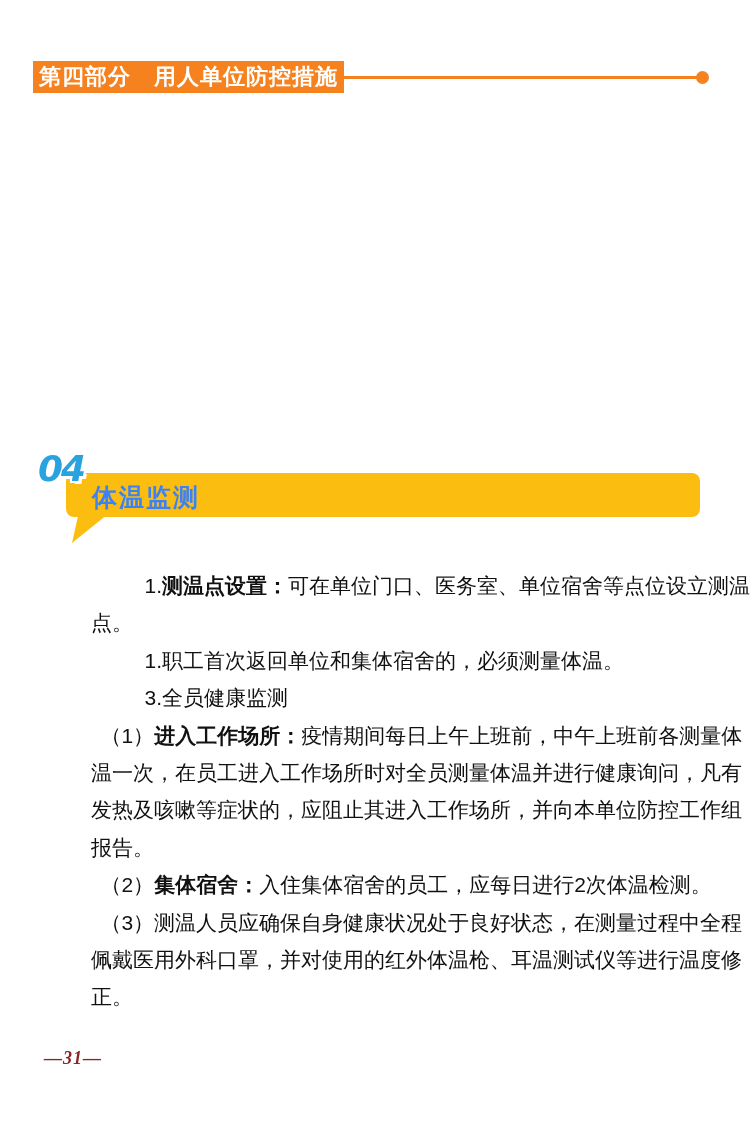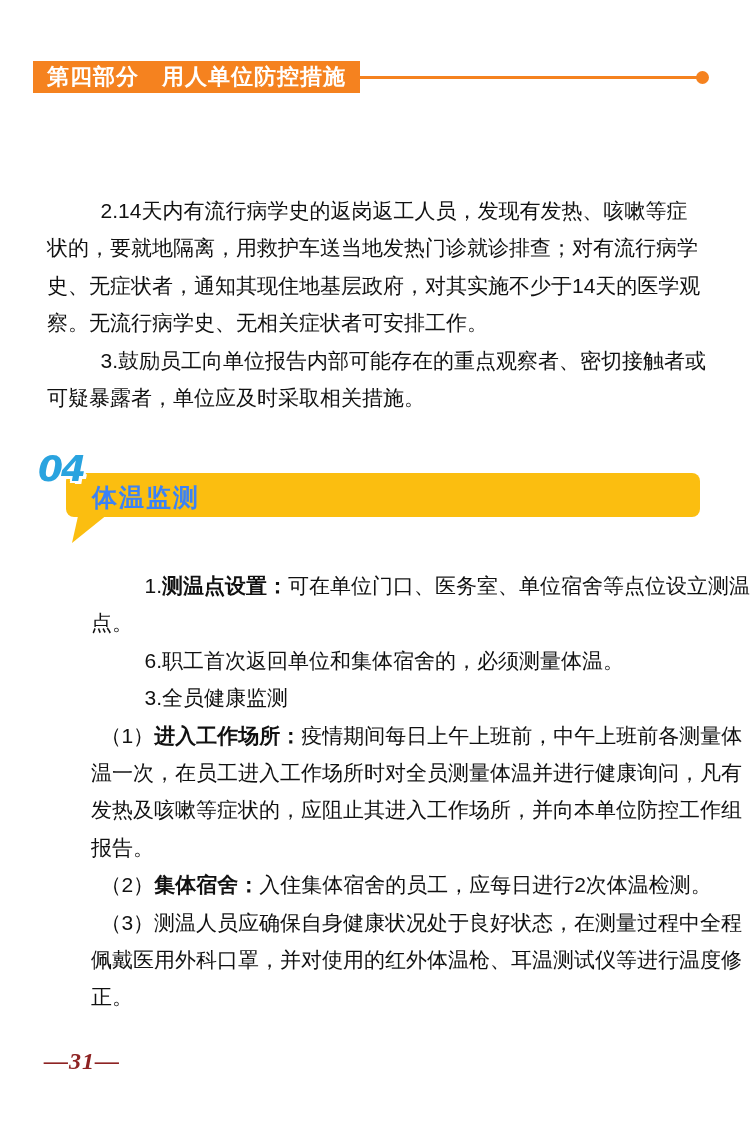--- a/index.html
+++ b/index.html
@@ -17,21 +17,21 @@
     position:relative;
     overflow:hidden;
   }
   .page{position:absolute;inset:0;background:#fff;}
 
   
   .chapter-banner{
     position:absolute;left:33px;top:61px;height:32px;
     background:var(--accent-orange);
     color:#ffffff;font-size:22px;font-weight:bold;
-    line-height:32px;padding:0 14px;white-space:nowrap;
+    line-height:32px;padding:0 6px;white-space:nowrap;
     letter-spacing:1px;
   }
   .chapter-rule{
     position:absolute;left:343px;top:76px;width:358px;height:3px;
     background:var(--accent-orange);
   }
   .chapter-rule-dot{
     position:absolute;left:696px;top:71px;width:13px;height:13px;
     border-radius:50%;background:var(--accent-orange);
   }
@@ -74,48 +74,44 @@
     position:absolute;left:92px;top:481px;
     font-size:25px;font-weight:bold;color:#3b82f6;
     letter-spacing:2px;z-index:1;
   }
 
   
   .page-number{
     position:absolute;left:44px;top:1048px;
     font-family:"Liberation Serif","DejaVu Serif",serif;
     font-style:italic;font-weight:bold;
-    font-size:24px;color:var(--page-red);
+    font-size:18px;color:var(--page-red);
     letter-spacing:1px;
   }
 </style>
 </head>
 <body>
 
 <div class="page">
 
   <div class="chapter-banner">
     <span>第四部分　用人单位防控措施</span>
   </div>
   <div class="chapter-rule"></div>
   <div class="chapter-rule-dot"></div>
 
-  <div id="intro-block" class="textblock">
-      <p><span class="run">2.14天内有流行病学史的返岗返工人员，发现有发热、咳嗽等症状的，要就地隔离，用救护车送当地发热门诊就诊排查；对有流行病学史、无症状者，通知其现住地基层政府，对其实施不少于14天的医学观察。无流行病学史、无相关症状者可安排工作。</span></p>
-      <p><span class="run">3.鼓励员工向单位报告内部可能存在的重点观察者、密切接触者或可疑暴露者，单位应及时采取相关措施。</span></p>
-    </div>
 
   <div class="section-banner"></div>
   <div class="section-banner-tail"></div>
   <div class="section-number">04</div>
   <div class="section-title">体温监测</div>
 
   <div id="section-block" class="textblock">
       <p><span class="run">1.</span><span class="run bold">测温点设置：</span><span class="run">可在单位门口、医务室、单位宿舍等点位设立测温点。</span></p>
-      <p><span class="run">6.职工首次返回单位和集体宿舍的，必须测量体温。</span></p>
+      <p><span class="run">1.职工首次返回单位和集体宿舍的，必须测量体温。</span></p>
       <p><span class="run">3.全员健康监测</span></p>
       <p class="paren-indent"><span class="run">（1）</span><span class="run bold">进入工作场所：</span><span class="run">疫情期间每日上午上班前，中午上班前各测量体温一次，在员工进入工作场所时对全员测量体温并进行健康询问，凡有发热及咳嗽等症状的，应阻止其进入工作场所，并向本单位防控工作组报告。</span></p>
       <p class="paren-indent"><span class="run">（2）</span><span class="run bold">集体宿舍：</span><span class="run">入住集体宿舍的员工，应每日进行2次体温检测。</span></p>
       <p class="paren-indent"><span class="run">（3）测温人员应确保自身健康状况处于良好状态，在测量过程中全程佩戴医用外科口罩，并对使用的红外体温枪、耳温测试仪等进行温度修正。</span></p>
     </div>
 
   <div class="page-number">—31—</div>
 
 </div>
 

